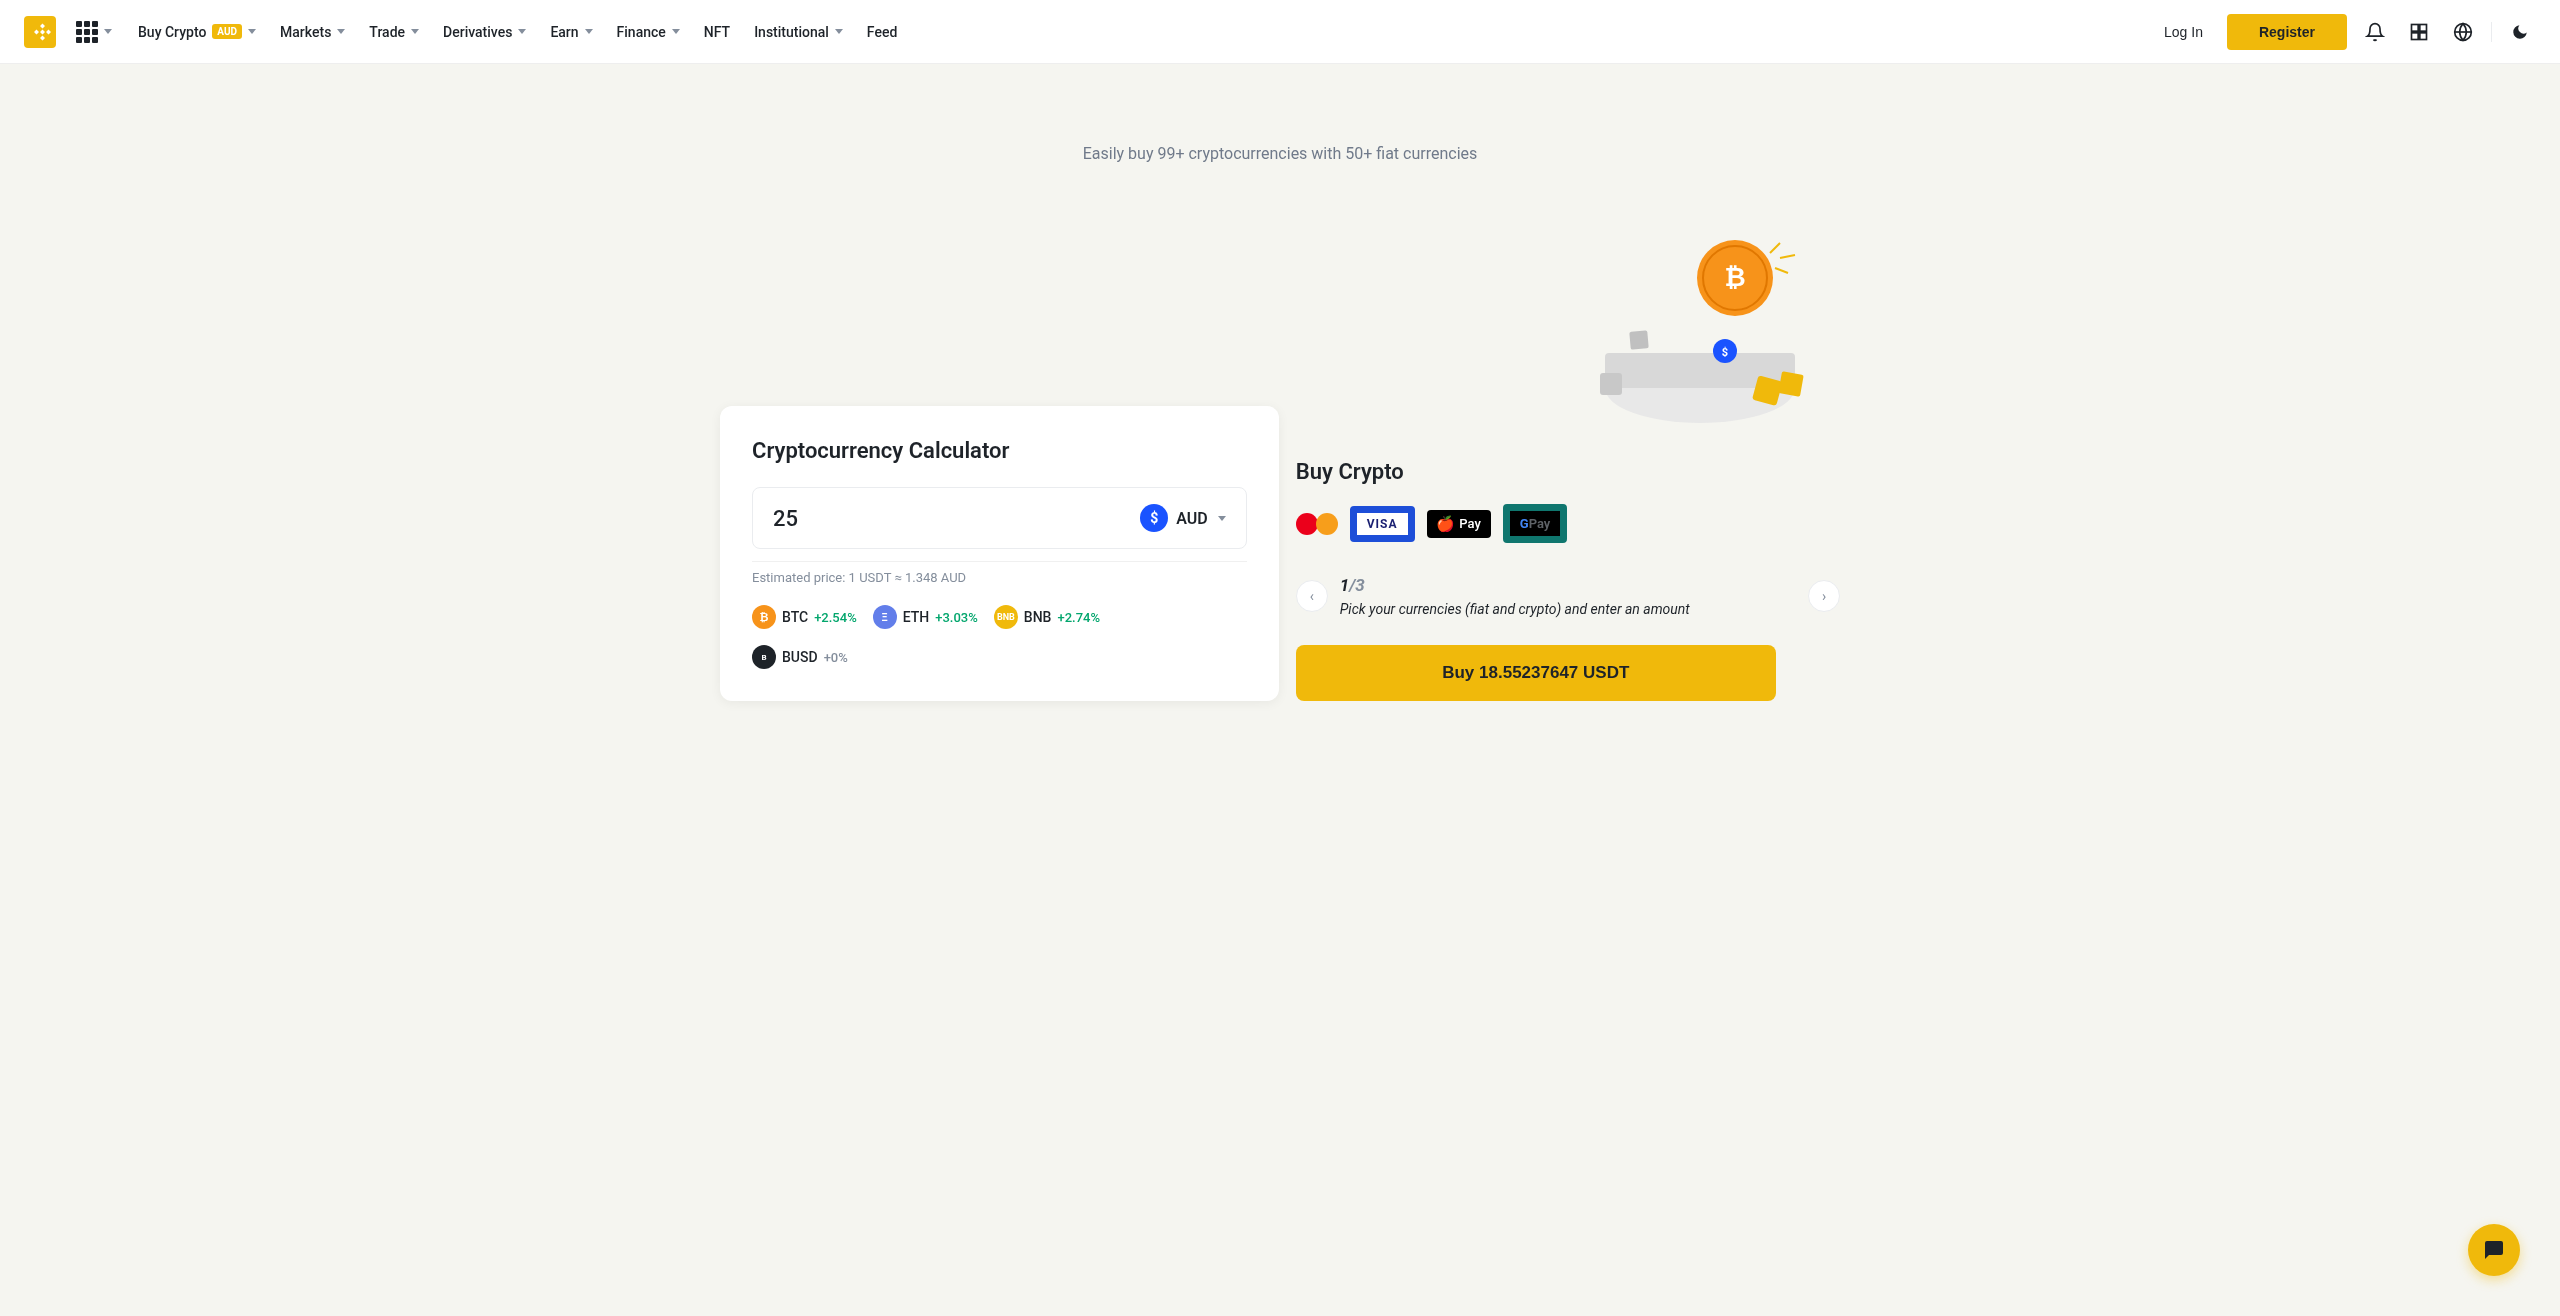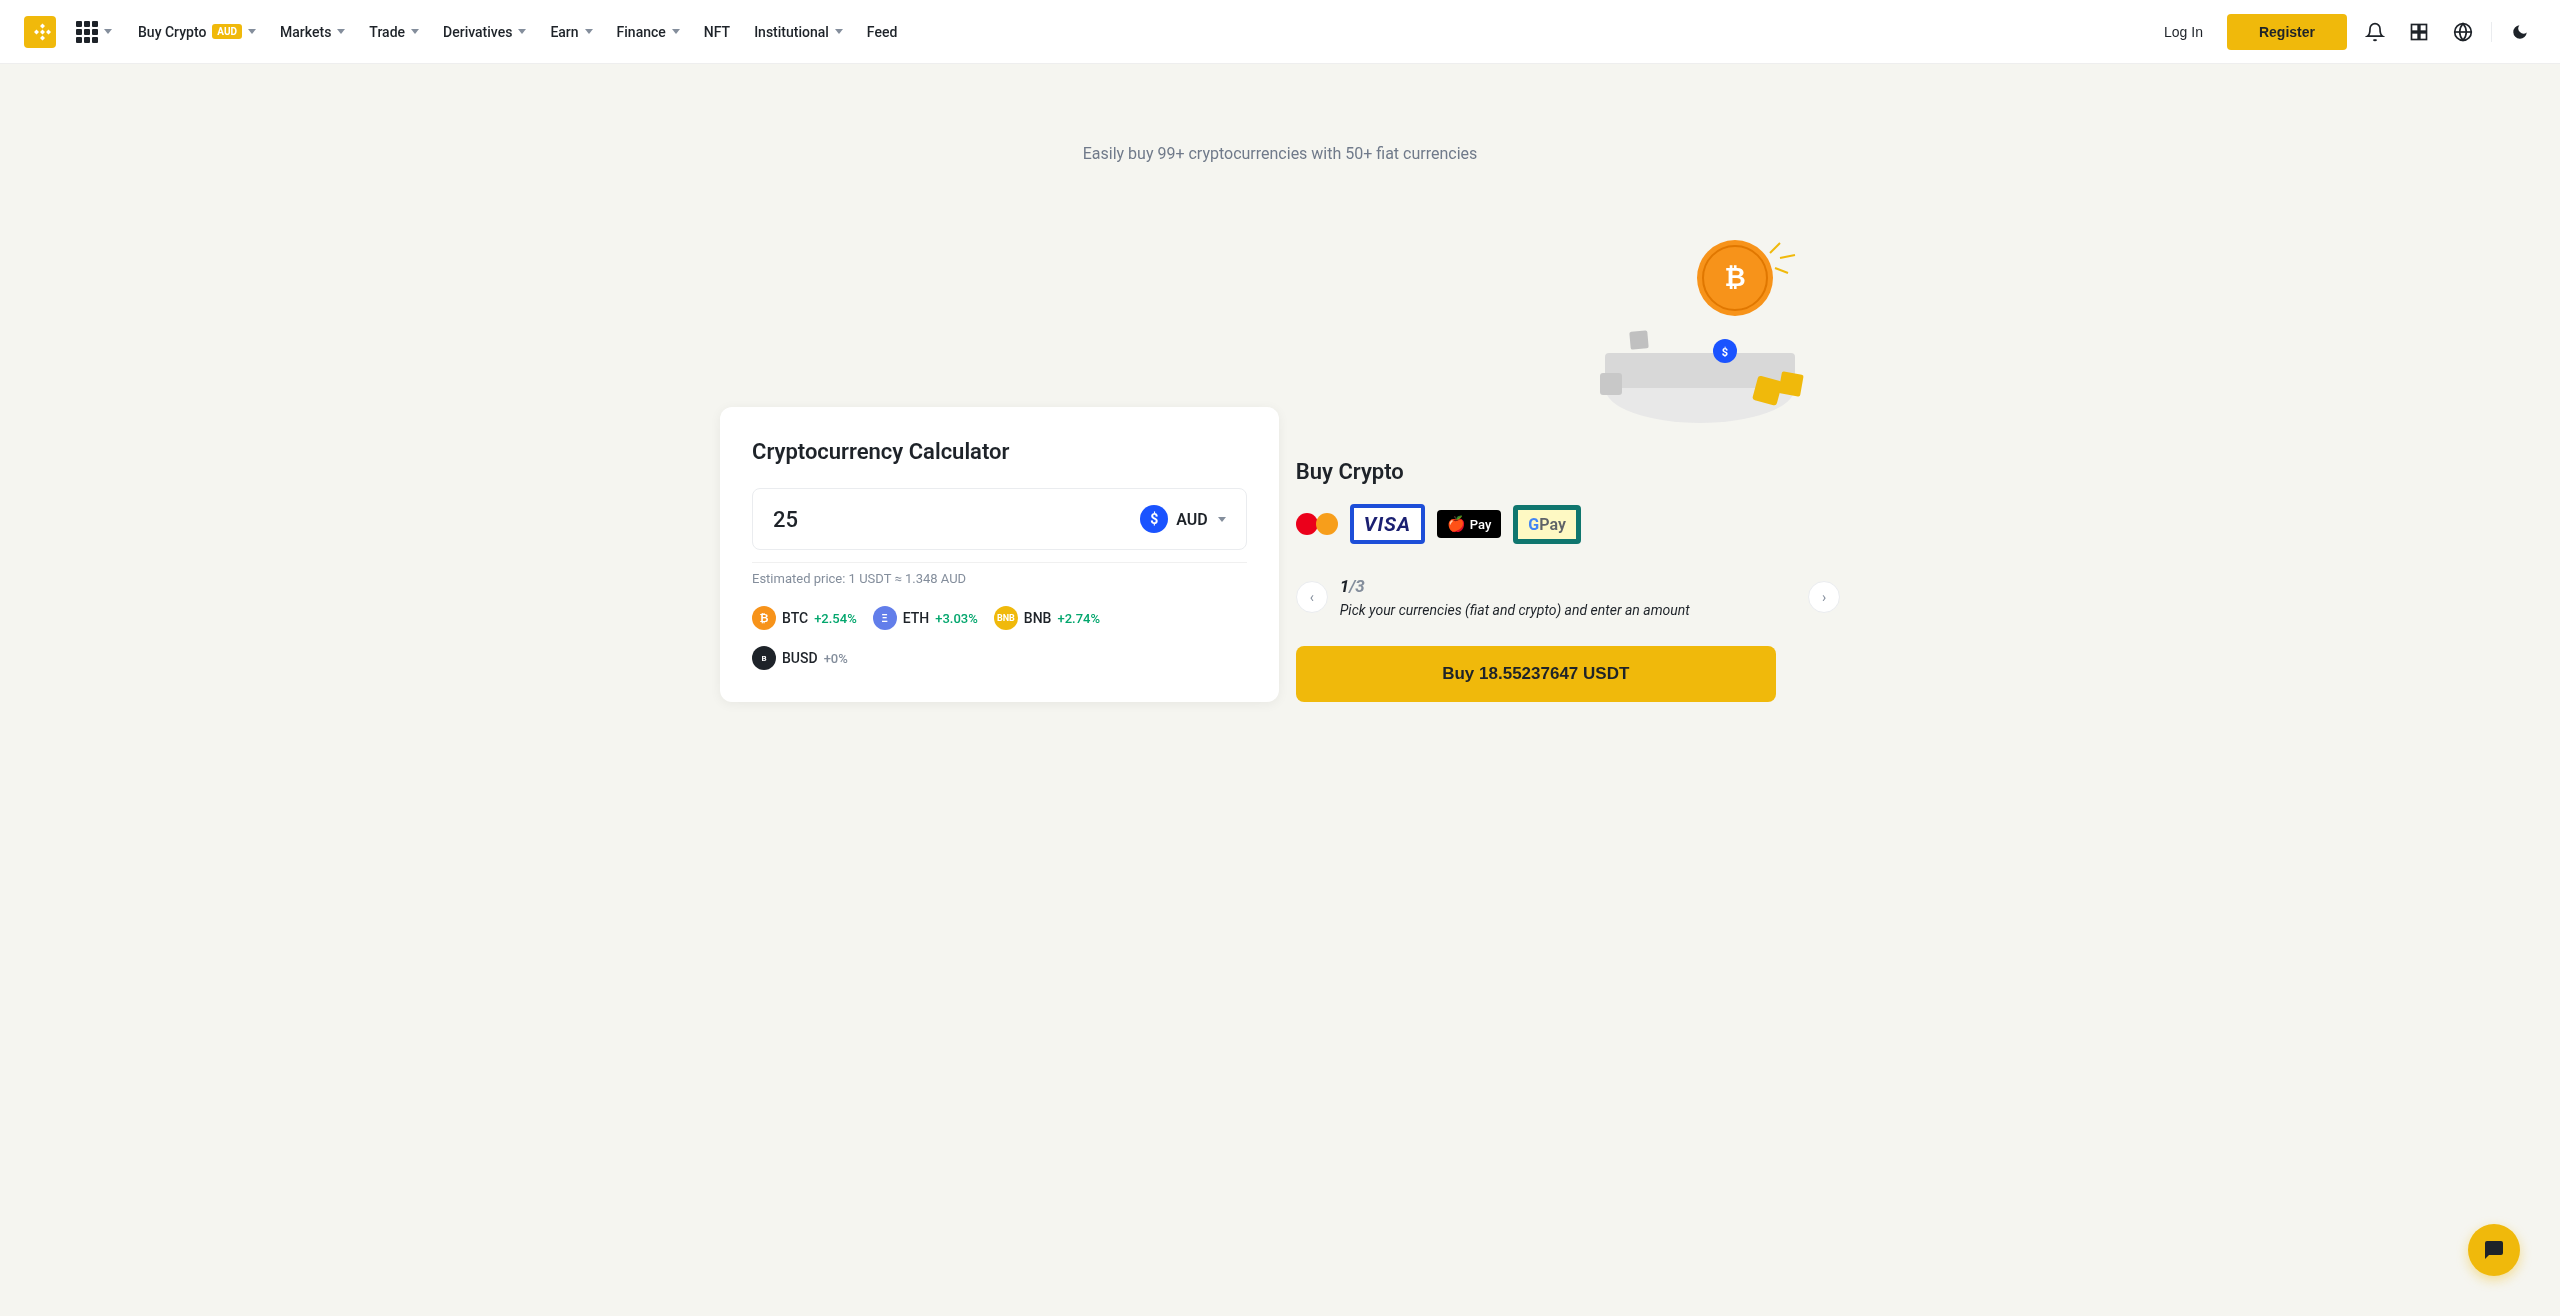--- a/index.html
+++ b/index.html
@@ -260,46 +260,45 @@
     }
     .mastercard {
       width: 42px;
       height: 28px;
       position: relative;
     }
     .mc-left { position: absolute; left: 0; top: 50%; transform: translateY(-50%); width: 22px; height: 22px; border-radius: 50%; background: #eb001b; }
     .mc-right { position: absolute; right: 0; top: 50%; transform: translateY(-50%); width: 22px; height: 22px; border-radius: 50%; background: #f79e1b; }
     .visa-badge {
       background: #fff;
-      border: 4px solid #1d4ed8;
+      border: 7px solid #1d4ed8;
       border-radius: 4px;
       padding: 4px 10px;
-      font-size: 20px;
+      font-size: 12px;
       font-weight: 700;
       color: #1a1f71;
       letter-spacing: 1px;
-      font-style: italic;
     }
     .applepay-badge {
       background: #000;
       border-radius: 4px;
       padding: 5px 10px;
       font-size: 13px;
       font-weight: 500;
       color: #fff;
       display: flex;
       align-items: center;
       gap: 4px;
     }
     .googlepay-badge {
-      background: #fef9c3;
-      border: 5px solid #0f766e;
+      background: #000000;
+      border: 7px solid #0f766e;
       border-radius: 4px;
       padding: 5px 10px;
-      font-size: 16px;
+      font-size: 13px;
       font-weight: 600;
       color: #5f6368;
     }
     .carousel-area {
       display: flex;
       align-items: center;
       gap: 12px;
       margin-bottom: 28px;
     }
     .carousel-arrow {

